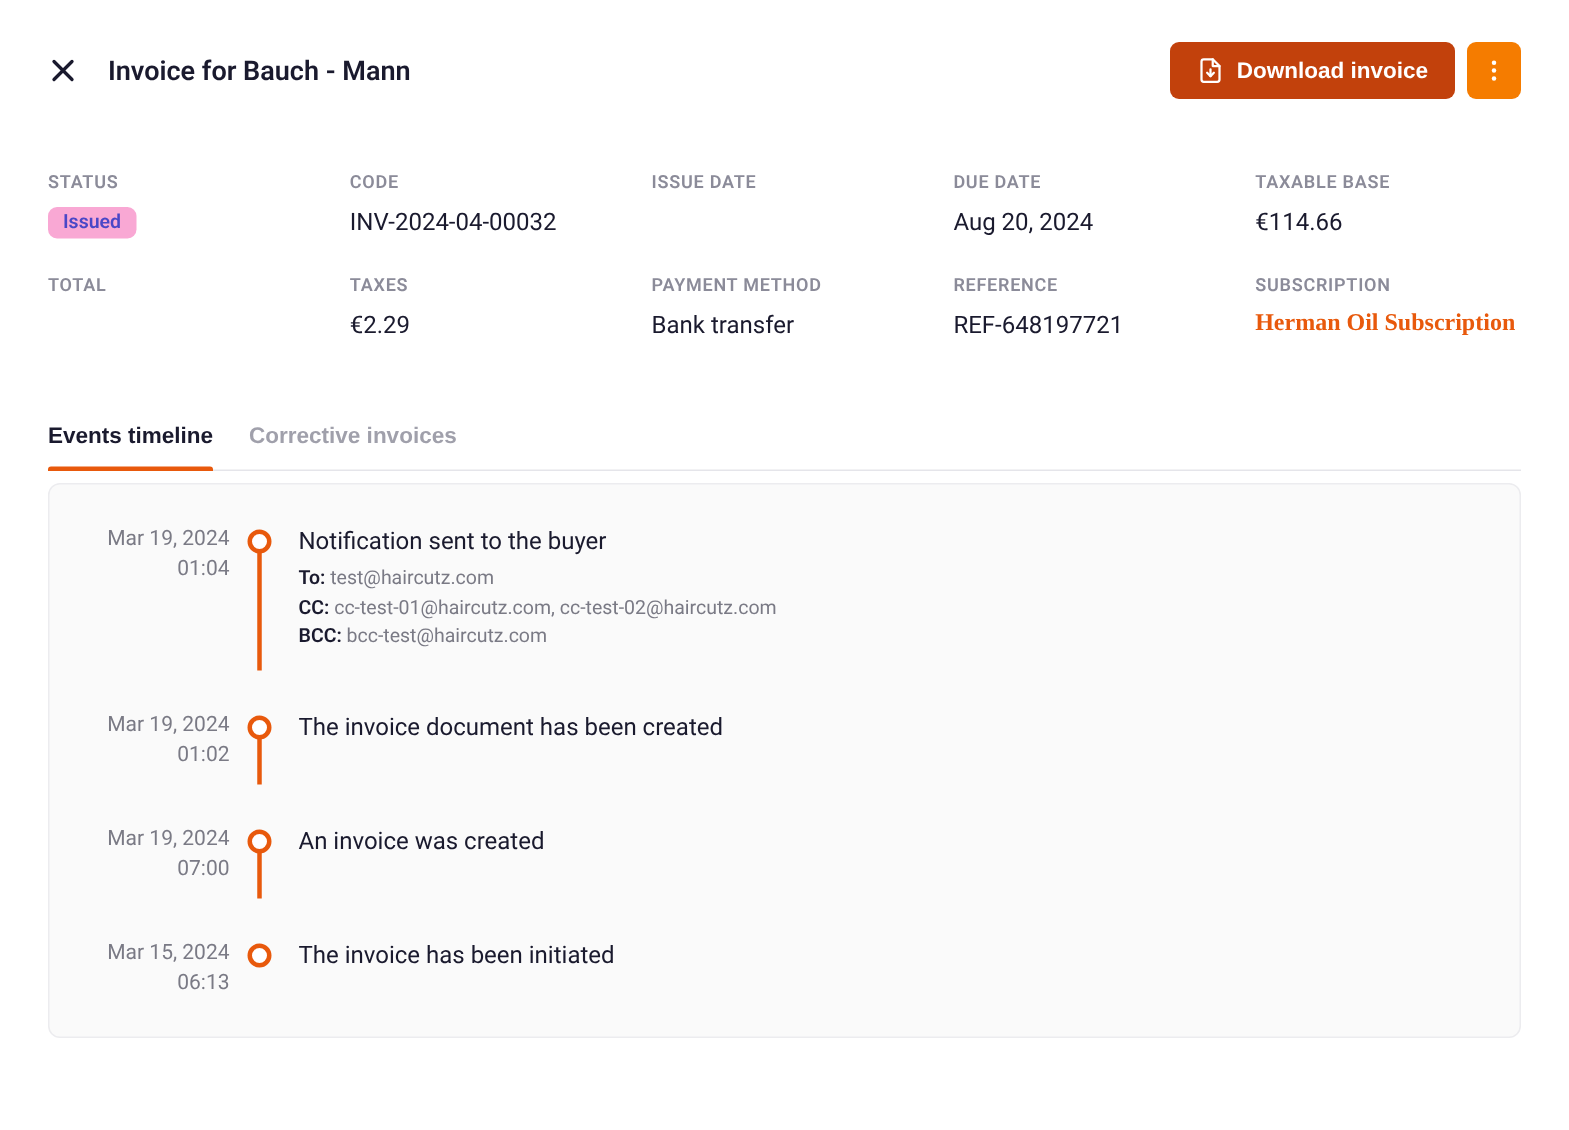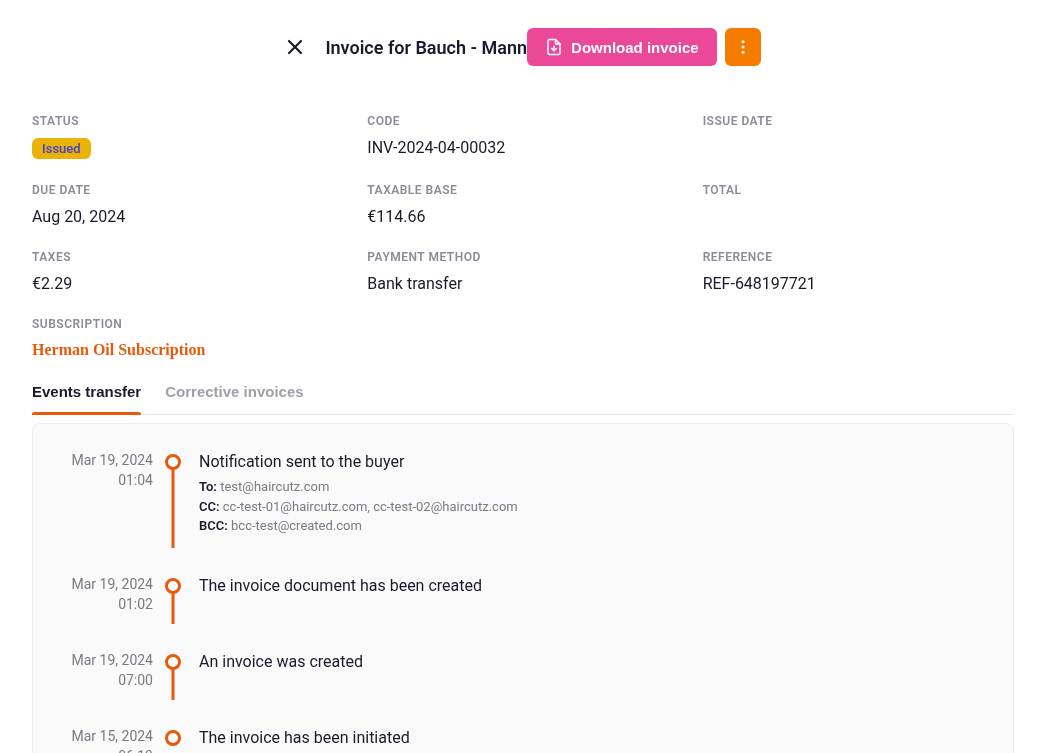--- a/index.html
+++ b/index.html
@@ -10,21 +10,21 @@
     body {
       font-family: -apple-system, BlinkMacSystemFont, "Segoe UI", Roboto, Helvetica, Arial, sans-serif;
       background: #ffffff;
       color: #1a1a2e;
       width: 1046px;
       padding: 28px 32px;
     }
     .header {
       display: flex;
       align-items: center;
-      justify-content: center;
+      justify-content: space-between;
       margin-bottom: 48px;
     }
     .header-left {
       display: flex;
       align-items: center;
       gap: 20px;
     }
     .close-btn {
       background: none;
       border: none;
@@ -38,21 +38,21 @@
       font-size: 18px;
       font-weight: 600;
       color: #1a1a2e;
     }
     .header-right {
       display: flex;
       align-items: center;
       gap: 8px;
     }
     .btn-download {
-      background: #ec4899;
+      background: #c2410c;
       color: #ffffff;
       border: none;
       border-radius: 6px;
       padding: 10px 18px;
       font-size: 15px;
       font-weight: 600;
       cursor: pointer;
       display: flex;
       align-items: center;
       gap: 8px;
@@ -64,45 +64,45 @@
       border-radius: 6px;
       width: 36px;
       height: 38px;
       cursor: pointer;
       display: flex;
       align-items: center;
       justify-content: center;
     }
     .info-grid {
       display: grid;
-      grid-template-columns: repeat(3, 1fr);
+      grid-template-columns: repeat(5, 1fr);
       column-gap: 30px;
       row-gap: 34px;
-      margin-bottom: 24px;
+      margin-bottom: 56px;
       gap: 24px;
     }
     .info-item {
       display: flex;
       flex-direction: column;
       gap: 10px;
     }
     .info-label {
       font-size: 12px;
       font-weight: 600;
       letter-spacing: 0.5px;
       color: #8b8b99;
       text-transform: uppercase;
     }
     .info-value {
       font-size: 16px;
       color: #1a1a2e;
     }
     .badge-issued {
       display: inline-block;
-      background: #eab308;
+      background: #f9a8d4;
       color: #4a47c7;
       font-size: 13px;
       font-weight: 600;
       padding: 3px 10px;
       border-radius: 6px;
       width: fit-content;
     }
     .link-subscription {
       color: #e8590c;
       font-weight: 600;
@@ -290,21 +290,21 @@
     <span class="info-label">REFERENCE</span>
     <span class="info-value">REF-648197721</span>
   </div>
   <div class="info-item">
     <span class="info-label">SUBSCRIPTION</span>
     <span class="link-subscription">Herman Oil Subscription</span>
   </div>
 </div>
 
 <div class="tabs">
-  <button class="tab tab-active">Events transfer</button>
+  <button class="tab tab-active">Events timeline</button>
   <button class="tab tab-inactive">Corrective invoices</button>
 </div>
 
 <div class="timeline-panel">
   <div class="timeline">
 
     <div class="timeline-item">
       <div class="timeline-date">
         <div class="timeline-date-d">Mar 19, 2024</div>
         <div class="timeline-date-t">01:04</div>
@@ -318,21 +318,21 @@
         <div class="timeline-meta">
           <strong>To:</strong>
           <span>test@haircutz.com</span>
         </div>
         <div class="timeline-meta">
           <strong>CC:</strong>
           <span>cc-test-01@haircutz.com, cc-test-02@haircutz.com</span>
         </div>
         <div class="timeline-meta">
           <strong>BCC:</strong>
-          <span>bcc-test@created.com</span>
+          <span>bcc-test@haircutz.com</span>
         </div>
       </div>
     </div>
 
     <div class="timeline-item">
       <div class="timeline-date">
         <div class="timeline-date-d">Mar 19, 2024</div>
         <div class="timeline-date-t">01:02</div>
       </div>
       <div class="timeline-marker">

